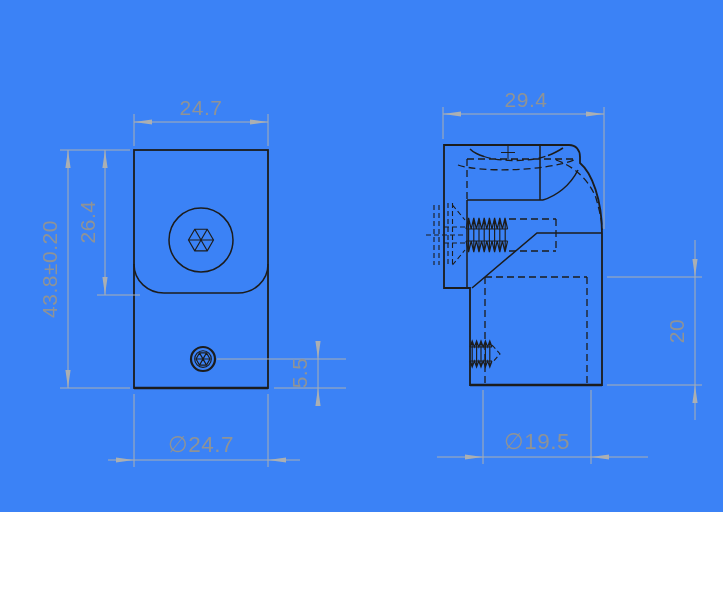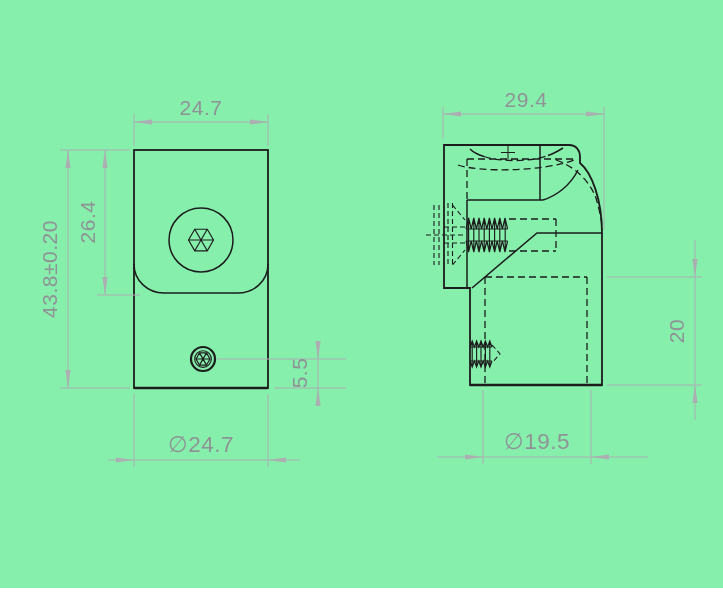--- a/index.html
+++ b/index.html
@@ -1,16 +1,16 @@
 <!DOCTYPE html>
 <html><head>
 <meta charset="utf-8">
 <style>
   html,body{margin:0;padding:0;background:#ffffff;}
-  .stage{position:relative;width:723px;height:588px;background:#86efac;overflow:hidden;
+  .stage{position:relative;width:723px;height:512px;background:#3b82f6;overflow:hidden;
          font-family:"Liberation Sans",sans-serif;}
   svg{display:block;}
   
   .part{stroke:#1c1c1c;fill:none;stroke-width:1.8;stroke-linecap:butt;}
   .med{stroke-width:1.5;}
   .thin{stroke-width:1.15;}
   .thick{stroke-width:2.6;}
   .hid{stroke:#1c1c1c;fill:none;stroke-width:1.3;stroke-dasharray:7 4;}
   .hid2{stroke:#1c1c1c;fill:none;stroke-width:1.1;stroke-dasharray:5 3;}
   

